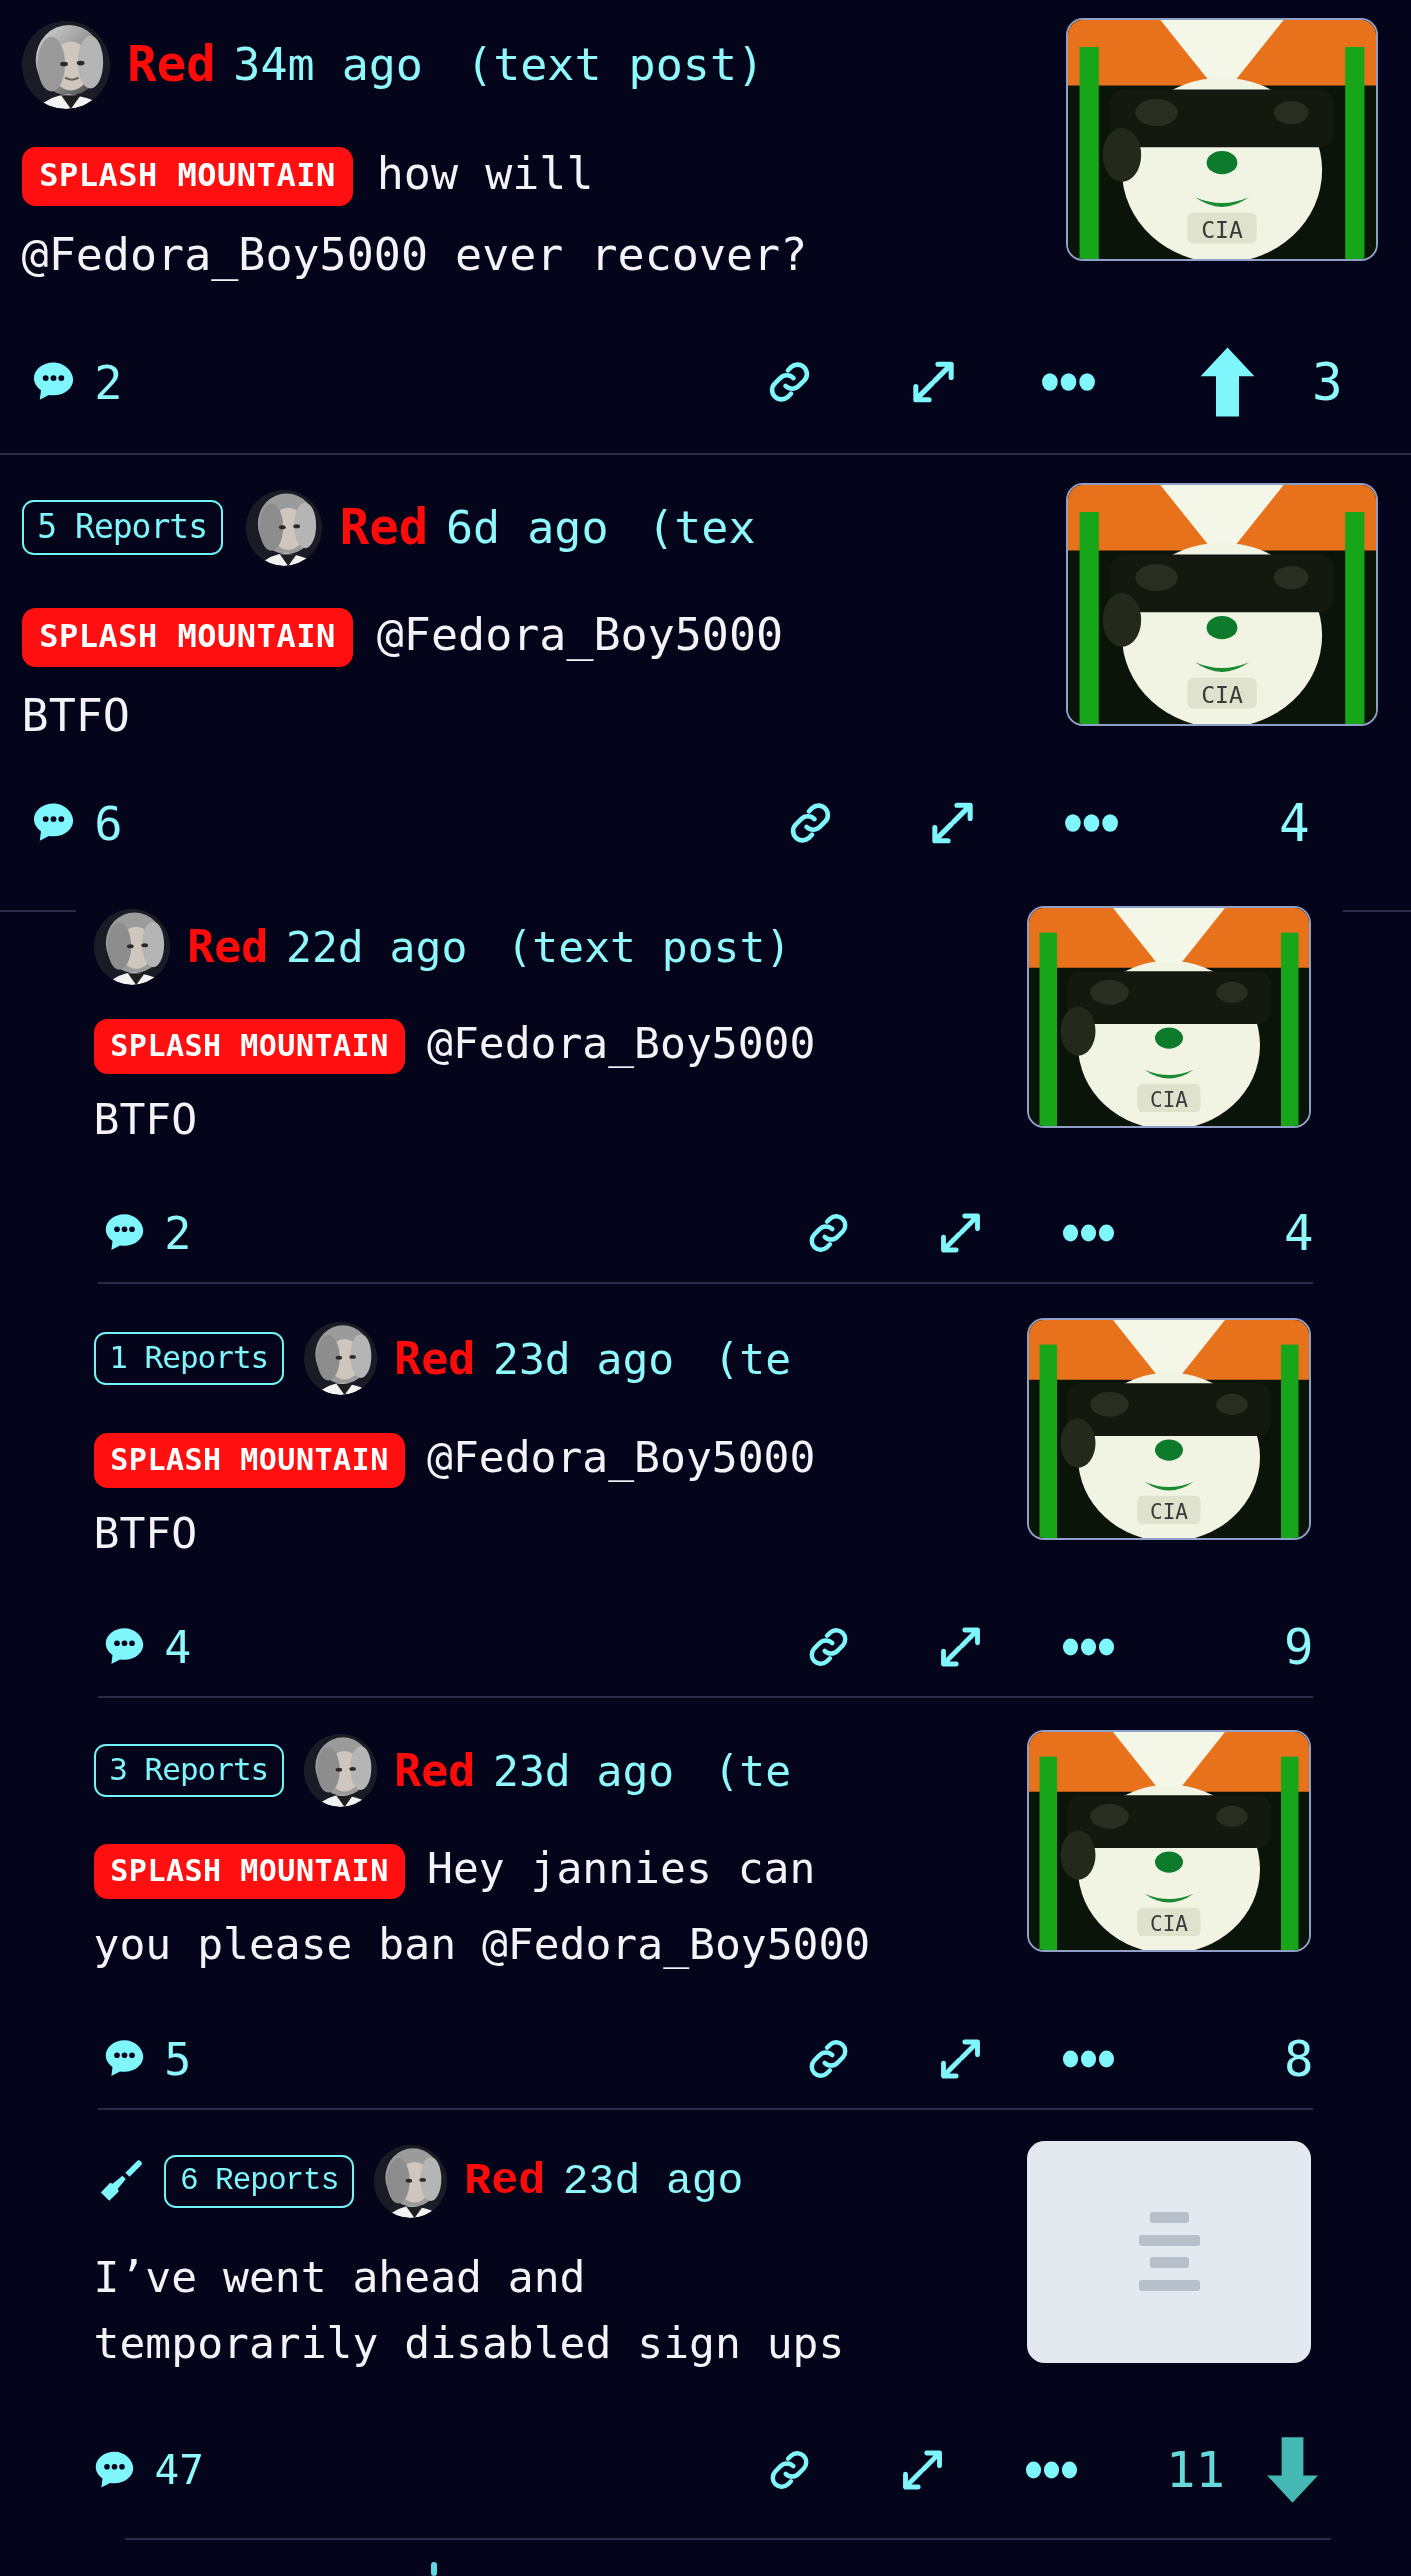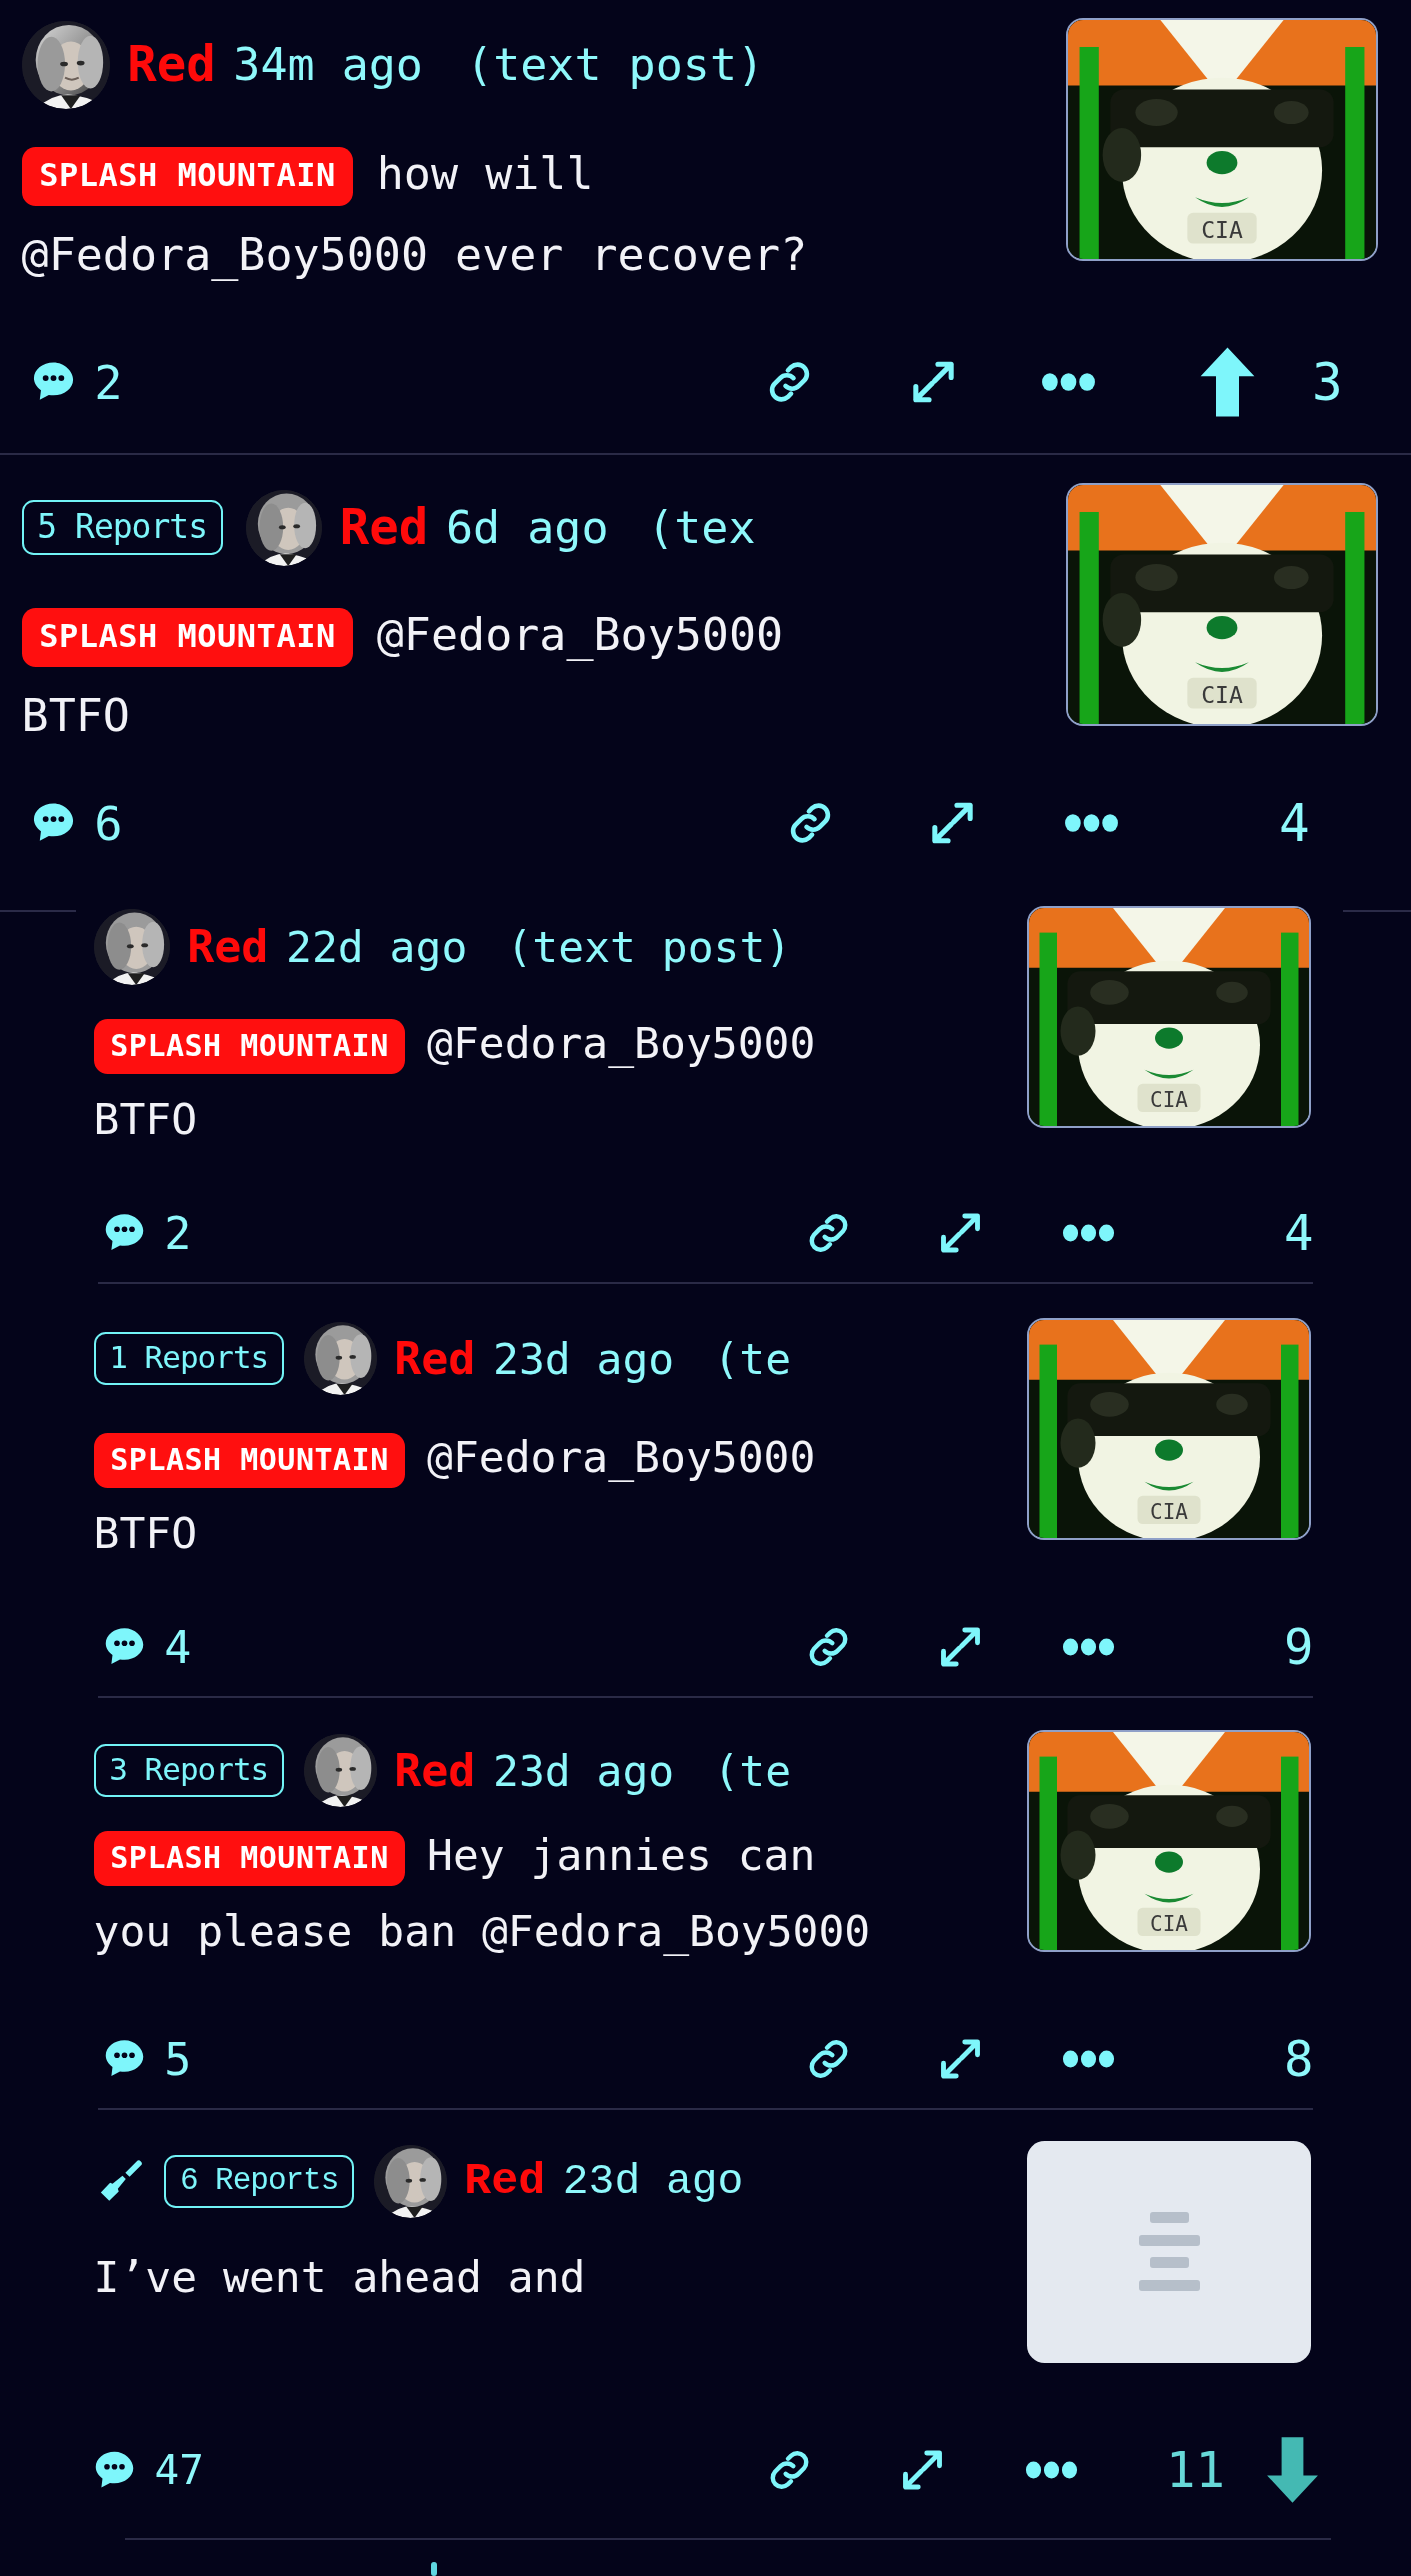--- a/index.html
+++ b/index.html
@@ -582,21 +582,21 @@
             <path d="M14 90 q20 -18 40 -14 q22 4 34 14 z" fill="#f2f2f2"></path>
             <path d="M40 76 l10 14 l10 -14 z" fill="#1e1e1e"></path>
           </g>
         </svg>
       </span>
       <span class="uname" style="font-size:45px;">Red</span>
       <span class="ts" style="font-size:43px;">23d ago</span>
       <span class="ptype" style="font-size:43px;margin-left:21.6px;">(te</span>
     </div>
 
-    <div class="body-wrap" style="position:absolute;left:17.6px;top:115px;width:990px;">
+    <div class="body-wrap" style="position:absolute;left:17.6px;top:128px;width:990px;">
       <div class="body-line" style="font-size:43px;line-height:1.0;">
         <span class="flair" style="font-size:30px;padding:11.8px 16.7px 13.7px;margin-right:21.6px;">SPLASH MOUNTAIN</span><span>Hey jannies can</span>
       </div>
       <div class="body-line" style="font-size:43px;line-height:1.0;margin-top:23.5px;">you please ban @Fedora_Boy5000</div>
     </div>
 
     <div class="thumb" style="left:951px;top:23.5px;width:284px;height:222px;">
       <svg viewBox="0 0 160 124" preserveAspectRatio="none">
         <rect width="160" height="124" fill="#0a1408"></rect>
         <path d="M0 0 h160 v34 h-160z" fill="#e8721c"></path>
@@ -687,20 +687,21 @@
             <path d="M40 76 l10 14 l10 -14 z" fill="#1e1e1e"></path>
           </g>
         </svg>
       </span>
       <span class="uname" style="font-size:45px;">Red</span>
       <span class="ts" style="font-size:43px;">23d ago</span>
     </div>
 
     <div class="body-wrap" style="position:absolute;left:17.6px;top:129px;width:990px;">
       <div class="body-line" style="font-size:43px;line-height:1.0;">I’ve went ahead and</div>
+      <div class="body-line" style="font-size:43px;line-height:1.0;margin-top:23.5px;">temporarily disabled sign ups</div>
     </div>
 
     <div class="thumb-doc" style="left:951px;top:23.5px;width:284px;height:222px;">
       <div class="dl" style="width:39px;"></div>
       <div class="dl" style="width:61px;"></div>
       <div class="dl" style="width:39px;"></div>
       <div class="dl" style="width:61px;"></div>
     </div>
 
     <div class="actions" style="position:absolute;left:0;top:314px;width:1335px;">

